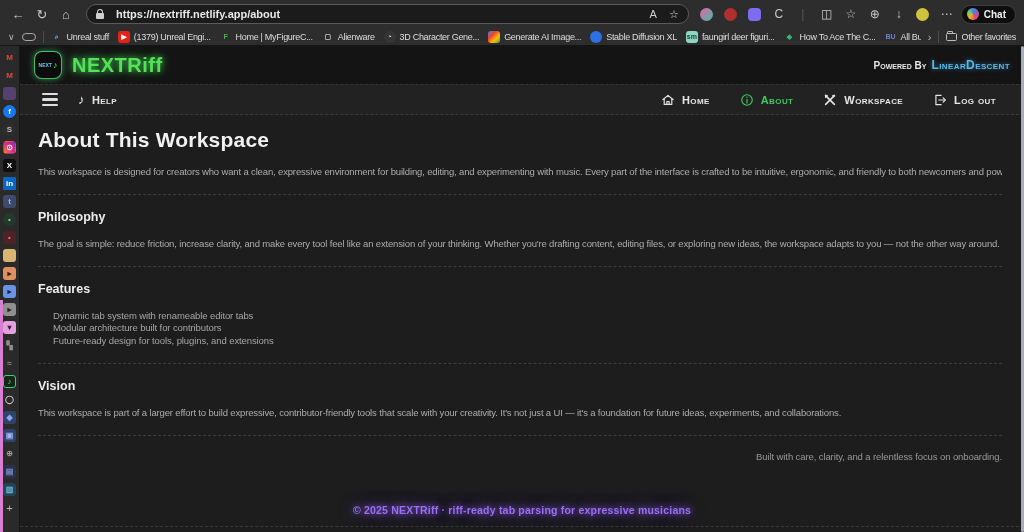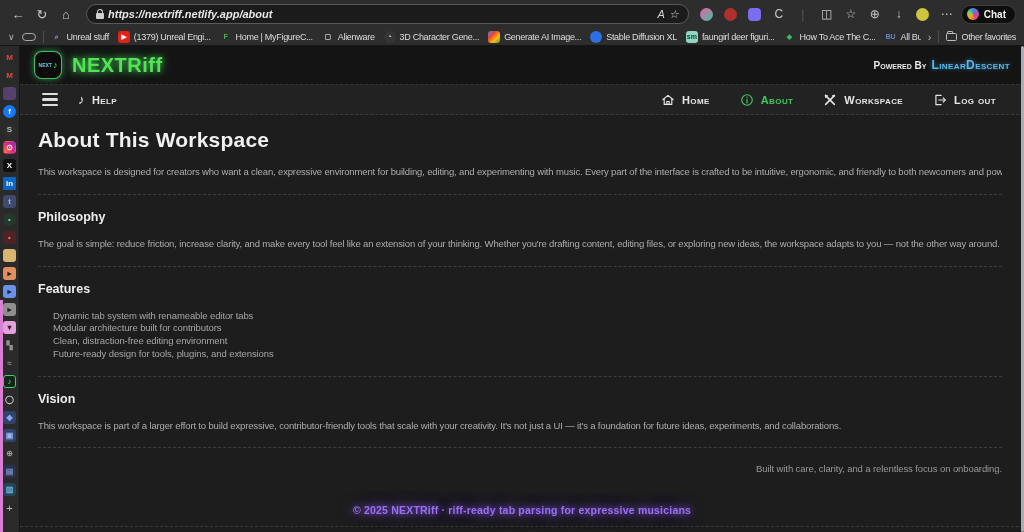--- a/index.html
+++ b/index.html
@@ -11,21 +11,21 @@
   }
   
   .toolbar {
     height:28px; background:#2d2d2d; display:flex; align-items:center;
     padding:0 8px; gap:4px;
   }
   .tool-btn { color:#c9c9c9; font-size:13px; width:20px; text-align:center; flex:0 0 auto; cursor:default; }
   .url-pill {
     flex:1 1 auto; height:20px; margin:0 6px; background:#1b1b1b;
     border:1px solid #5a5a5a; border-radius:10px; display:flex; align-items:center;
-    gap:4px; padding:0 9px; min-width:0;font-style:italic;
+    gap:12px; padding:0 9px; min-width:0;
   }
   .lock { width:8px; height:6px; background:#cfcfcf; border-radius:1px; position:relative; margin-top:3px; flex:0 0 auto; }
   .lock::before { content:''; position:absolute; top:-4px; left:1px; width:4px; height:4px;
     border:1.5px solid #cfcfcf; border-bottom:none; border-radius:3px 3px 0 0; }
   .url-text { color:#e8e8e8; font-size:11px; font-weight:bold; flex:1 1 auto; white-space:nowrap; overflow:hidden; }
   .pill-ic { color:#d0d0d0; font-size:11px; flex:0 0 auto; }
   .tb-right { display:flex; align-items:center; gap:8px; flex:0 0 auto; }
   .tb-ic { width:16px; height:16px; display:flex; align-items:center; justify-content:center;
     font-size:12px; color:#c8c8c8; }
   .tb-ic .dot { width:13px; height:13px; }
@@ -373,21 +373,20 @@
         <div class="divider"></div>
 
         <div class="sec-h">Features</div>
         <ul class="features-list">
 
 
             <li>Dynamic tab system with renameable editor tabs</li>
 
             <li>Modular architecture built for contributors</li>
 
-            <li>Clean, distraction-free editing environment</li>
 
             <li>Future-ready design for tools, plugins, and extensions</li>
           </ul>
         <div class="divider"></div>
 
         <div class="sec-h">Vision</div>
         <div class="para">This workspace is part of a larger effort to build expressive, contributor-friendly tools that scale with your creativity. It's not just a UI — it's a foundation for future ideas, experiments, and collaborations.</div>
         <div class="divider"></div>
 
         <div class="closing">Built with care, clarity, and a relentless focus on onboarding.</div>

